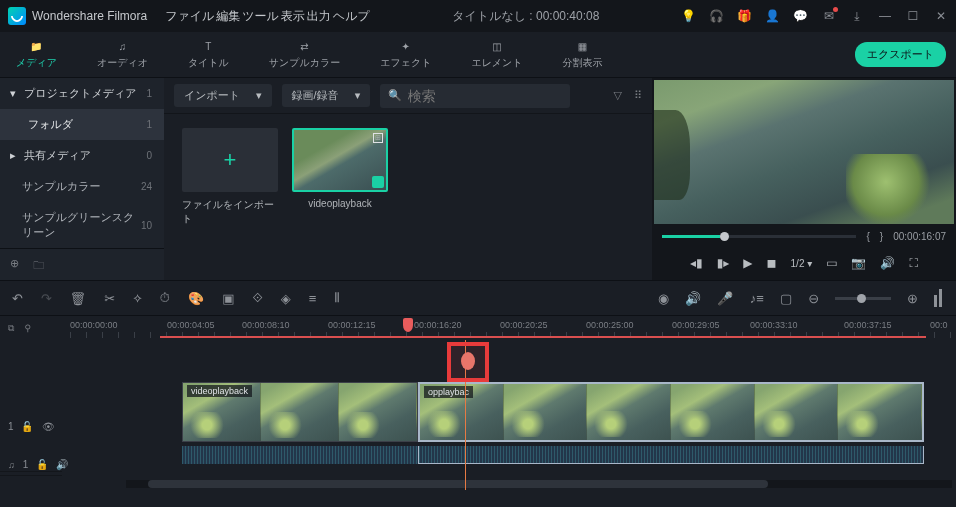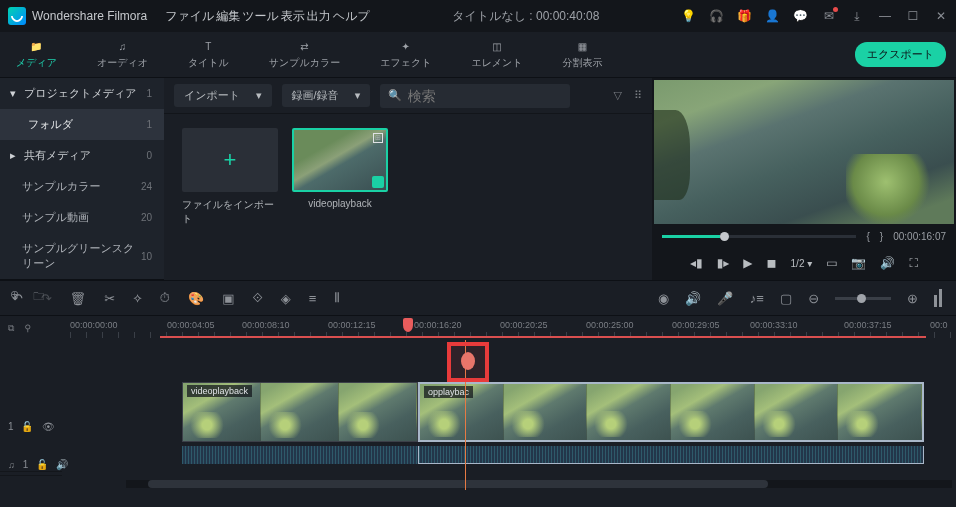--- a/index.html
+++ b/index.html
@@ -158,24 +158,20 @@
     </div>
     <div class="sb-row header">
       <span><span class="sb-exp">▸</span><span>共有メディア</span></span>
       <span class="sb-count">0</span>
     </div>
     <div class="sb-row" style="padding-left:22px">
       <span>サンプルカラー</span>
       <span class="sb-count">24</span>
     </div>
     <div class="sb-row" style="padding-left:22px">
-      <span>サンプル動画</span>
-      <span class="sb-count">20</span>
-    </div>
-    <div class="sb-row" style="padding-left:22px">
       <span>サンプルグリーンスクリーン</span>
       <span class="sb-count">10</span>
     </div>
     <div class="sb-bottom">
       <span>⊕</span>
       <span>🗀</span>
     </div>
   </div>
 
   <div class="media-area">

